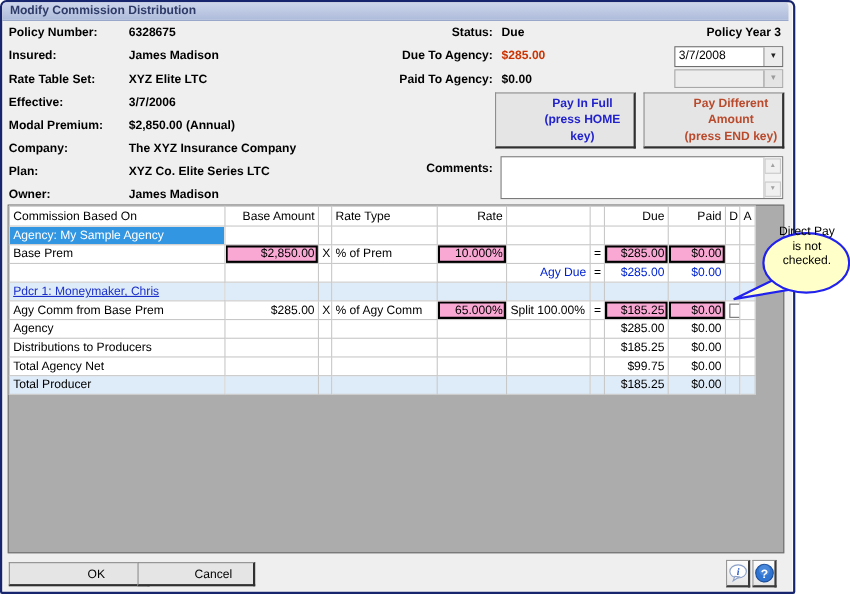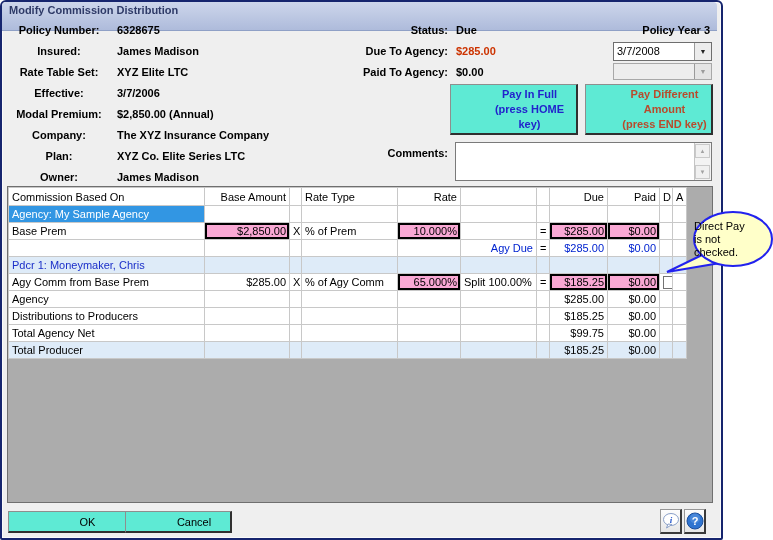--- a/index.html
+++ b/index.html
@@ -2,44 +2,44 @@
 <html><head>
 <meta charset="utf-8">
 <style>
   html,body{margin:0;padding:0;background:#fff;}
   .canvas{position:relative;width:773px;height:540px;background:#fff;
           font-family:"Liberation Sans",sans-serif;font-size:11px;color:#000;overflow:hidden;}
 
   
   .window{position:absolute;left:0;top:0;width:719px;height:536px;background:#EFEFEF;
           border:2px solid #16256E;border-radius:6px 6px 2px 2px;box-shadow:inset 0 0 0 1px #FAFAFA;}
-  .titlebar{position:absolute;left:2px;top:2px;width:715px;height:29px;
+  .titlebar{position:absolute;left:2px;top:2px;width:715px;height:17px;
             background:linear-gradient(#CDD6EB,#AEBBDB);border-bottom:1px solid #8FA0C6;
             border-radius:4px 4px 0 0;color:#2E3A67;font-weight:bold;
             padding:2px 0 0 7px;box-sizing:border-box;}
 
   
-  .lbl{position:absolute;left:8px;width:102px;text-align:center;font-weight:bold;}
+  .lbl{position:absolute;left:8px;width:102px;text-align:left;font-weight:bold;}
   .val{position:absolute;left:117px;font-weight:bold;white-space:nowrap;}
   .rlbl{position:absolute;left:330px;width:118px;text-align:right;font-weight:bold;}
   .rval{position:absolute;left:456px;font-weight:bold;white-space:nowrap;}
   .red{color:#CC3300;}
   .policy-year{position:absolute;left:560px;top:24px;width:150px;text-align:right;font-weight:bold;}
 
   
   .combo{position:absolute;left:613px;width:99px;background:#fff;border:1px solid #6E6E6E;box-sizing:border-box;text-align:center;}
   .combo .cval{position:absolute;left:3px;top:2px;}
   .combo .arrow{position:absolute;right:0;top:0;bottom:0;width:16px;background:#ECECEC;
                 border-left:1px solid #9A9A9A;font-size:7px;color:#222;
                 display:flex;align-items:center;justify-content:center;}
   .combo.disabled{background:#EDEDED;border-color:#A8A8A8;}
   .combo.disabled .arrow{color:#9B9B9B;background:#E4E4E4;}
 
   
-  .btn3d{background:#5eead4;border:1px solid #8E8E8E;border-right:2px solid #303030;
+  .btn3d{background:#e5e5e5;border:1px solid #8E8E8E;border-right:2px solid #303030;
          border-bottom:2px solid #303030;box-sizing:border-box;display:flex;flex-direction:column;
          align-items:center;justify-content:center;text-align:center;cursor:default;padding-left:32px;}
   .paybtn{position:absolute;font-weight:bold;line-height:15px;}
   .payfull{color:#2222CC;}
   .paydiff{color:#B94A2C;}
   .footbtn{position:absolute;height:22px;font-size:11px;}
 
   
   .comments{position:absolute;left:455px;top:142px;width:257px;height:39px;background:#fff;
             border:1px solid #7A7A7A;box-sizing:border-box;}
@@ -51,31 +51,31 @@
   
   .gridwrap{position:absolute;left:7px;top:186px;width:706px;height:317px;background:#ACACAC;
             border:1px solid #6F6F6F;box-sizing:border-box;}
   table.grid{border-collapse:collapse;table-layout:fixed;width:678px;background:#fff;}
   table.grid th,table.grid td{border:1px solid #C8C8C8;height:16px;padding:0 3px;overflow:hidden;
             white-space:nowrap;font-weight:normal;font-size:11px;vertical-align:middle;}
   table.grid th{height:17px;background:#fff;}
   .c-left{text-align:left;}.c-right{text-align:right;}.c-center{text-align:center;}
   tr.ltblue td{background:#DEEBF8;}
   td.selhdr{background:#3296E3;color:#fff;font-weight:bold;}
-  td.bluebold{color:#1B2FC9;font-weight:bold;}
+  td.bluebold{color:#1B2FC9;font-weight:bold;text-decoration:underline;}
   td.blue{color:#0023D0;font-weight:bold;}
   td.bold{font-weight:bold;}
   td.boxed{box-shadow:inset 0 0 0 2px #000;background:#f9a8d4;}
   td.left{text-align:left;}
   td.indent{padding-left:9px;}
   .cb{display:inline-block;width:11px;height:11px;border:1px solid #737373;background:#fff;vertical-align:middle;}
 
   
   .callout-svg{position:absolute;left:650px;top:203px;z-index:6;}
-  .callout-text{position:absolute;left:694px;top:220px;width:79px;z-index:7;
+  .callout-text{position:absolute;left:694px;top:205px;width:79px;z-index:7;text-align:center;
                 line-height:13px;color:#000;}
 
   
   .toolbtn{position:absolute;width:22px;height:25px;background:linear-gradient(#FDFDFD,#E6E6E6);
            border:1px solid #979797;border-right:2px solid #3A3A3A;border-bottom:2px solid #3A3A3A;
            box-sizing:border-box;display:flex;align-items:center;justify-content:center;}
 </style>
 </head>
 <body>
 

